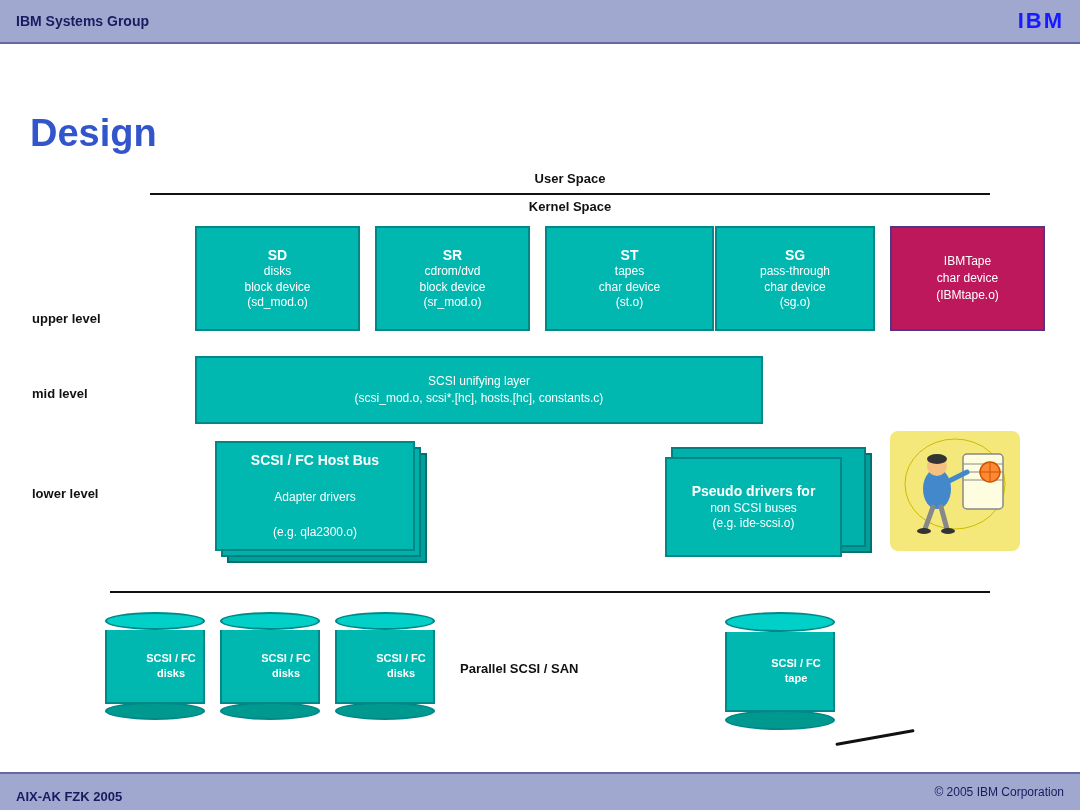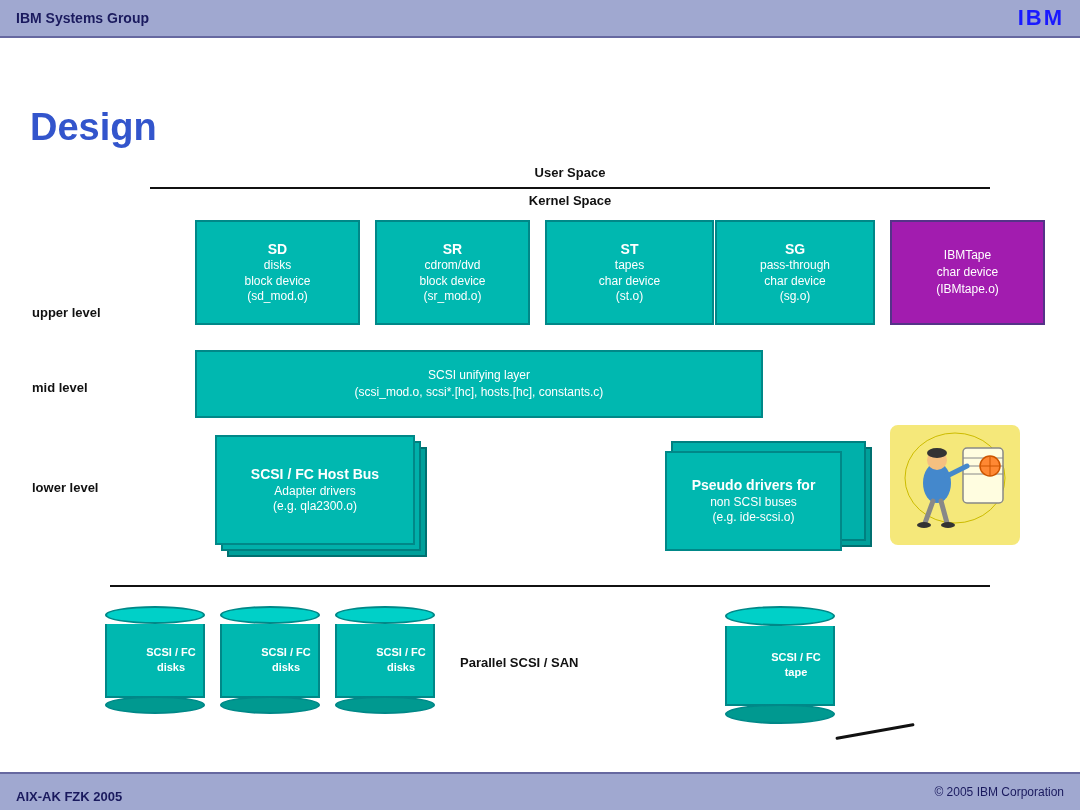--- a/index.html
+++ b/index.html
@@ -8,21 +8,21 @@
       height: 810px;
       background: #ffffff;
       font-family: Arial, sans-serif;
       overflow: hidden;
       position: relative;
     }
 
     
     .header {
       background: #a0a8d0;
-      height: 38px;
+      height: 44px;
       display: flex;
       align-items: center;
       justify-content: space-between;
       padding: 0 16px;
       border-bottom: 2px solid #6668a0;
       gap: 32px;
     }
     .header-title {
       font-size: 14px;
       font-weight: bold;
@@ -136,21 +136,21 @@
       justify-content: center;
       position: absolute;
     }
     .teal-box .box-title {
       font-size: 14px;
       font-weight: bold;
     }
 
     
     .purple-box {
-      background: #a21caf;
+      background: #be185d;
       color: white;
       border: 2px solid #553388;
       text-align: center;
       font-size: 12px;
       line-height: 1.4;
       display: flex;
       flex-direction: column;
       align-items: center;
       justify-content: center;
       position: absolute;
@@ -312,21 +312,21 @@
     <div class="mid-box" style="top:185px; left:165px; width:568px; height:68px;">
       <div class="box-title">SCSI unifying layer</div>
       <div>(scsi_mod.o, scsi*.[hc], hosts.[hc], constants.c)</div>
     </div>
 
     <div class="level-label" style="top:315px; left:2px;">lower level</div>
 
     <div class="stacked-wrapper" style="top:270px; left:185px; width:200px; height:120px;">
       <div class="stack-bg" style="top:12px; left:12px; width:200px; height:110px;"></div>
       <div class="stack-bg2" style="top:6px; left:6px; width:200px; height:110px;"></div>
-      <div class="teal-box" style="top:0; left:0; width:200px; height:110px; position:absolute;">
+      <div class="teal-box" style="top:0; left:0; width:200px; height:110px; position:absolute;gap:20px;">
         <div class="box-title">SCSI / FC Host Bus</div>
         <div>Adapter drivers</div>
         <div>(e.g. qla2300.o)</div>
       </div>
     </div>
 
     <div class="stacked-wrapper" style="top:270px; left:635px; width:195px; height:110px;">
       <div class="stack-bg" style="top:12px; left:12px; width:195px; height:100px;"></div>
       <div class="stack-bg2" style="top:6px; left:6px; width:195px; height:100px;"></div>
       <div class="teal-box" style="top:16px; left:0; width:177px; height:100px; position:absolute;">

